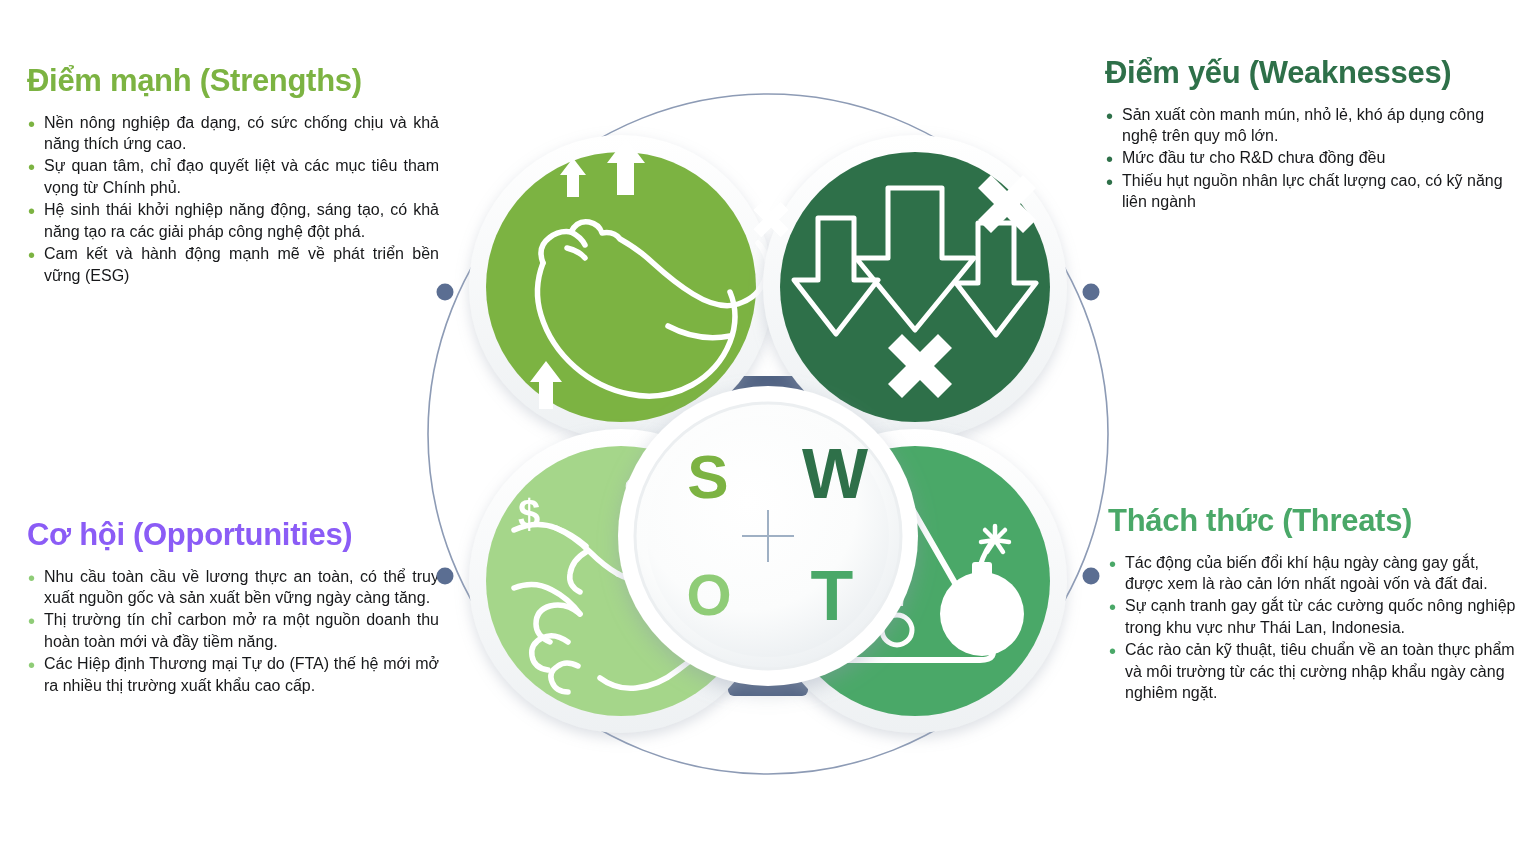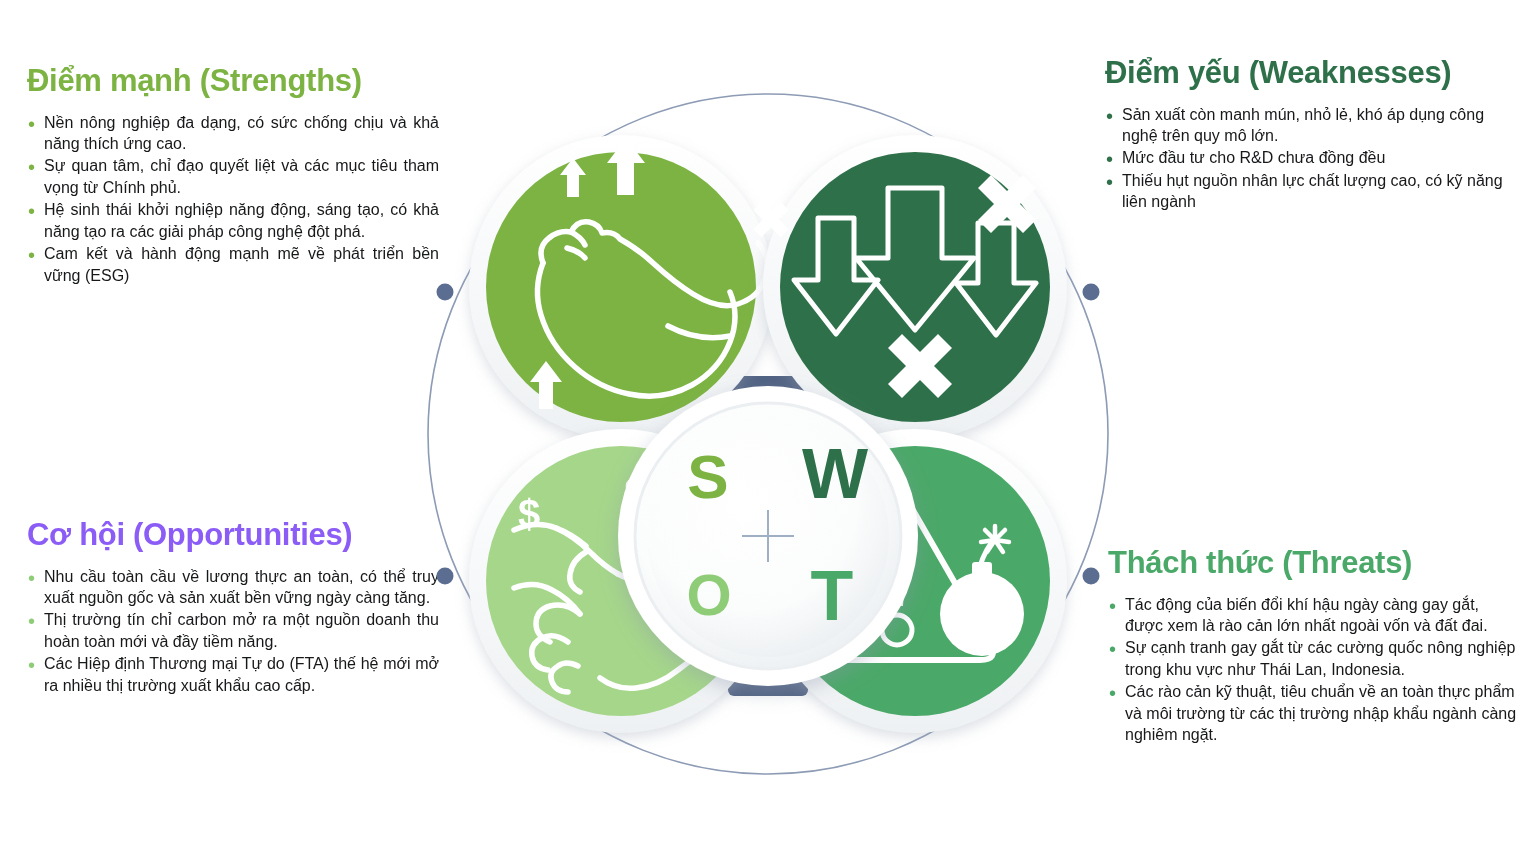--- a/index.html
+++ b/index.html
@@ -43,21 +43,21 @@
 
   #panel-weaknesses{left:1105px;top:56px;width:412px;text-align:left;}
   #panel-weaknesses h2{color:#2e7049;}
   #panel-weaknesses li::before{color:#2e7049;}
 
   #panel-opportunities{left:27px;top:518px;width:412px;}
   #panel-opportunities h2{color:#8b5cf6;}
   #panel-opportunities li::before{color:#8fcc77;}
   #panel-opportunities li{text-align:justify;}
 
-  #panel-threats{left:1108px;top:546px;width:410px;}
+  #panel-threats{left:1108px;top:504px;width:410px;}
   #panel-threats h2{color:#4aa868;}
   #panel-threats li::before{color:#4aa868;}
 
   
   #diagram{position:absolute;left:418px;top:58px;width:700px;height:752px;}
   #diagram svg{display:block;width:700px;height:752px;}
 </style>
 </head>
 <body>
 
@@ -89,21 +89,21 @@
       <li>Thị trường tín chỉ carbon mở ra một nguồn doanh thu hoàn toàn mới và đầy tiềm năng.</li>
       <li>Các Hiệp định Thương mại Tự do (FTA) thế hệ mới mở ra nhiều thị trường xuất khẩu cao cấp.</li>
     </ul>
   </div>
 
   <div class="panel" id="panel-threats">
     <h2>Thách thức (Threats)</h2>
     <ul>
       <li>Tác động của biến đổi khí hậu ngày càng gay gắt, được xem là rào cản lớn nhất ngoài vốn và đất đai.</li>
       <li>Sự cạnh tranh gay gắt từ các cường quốc nông nghiệp trong khu vực như Thái Lan, Indonesia.</li>
-      <li>Các rào cản kỹ thuật, tiêu chuẩn về an toàn thực phẩm và môi trường từ các thị trường nhập khẩu ngành càng nghiêm ngặt.</li>
+      <li>Các rào cản kỹ thuật, tiêu chuẩn về an toàn thực phẩm và môi trường từ các thị cường nhập khẩu ngày càng nghiêm ngặt.</li>
     </ul>
   </div>
 
   <div id="diagram">
   <svg viewBox="0 0 700 752" xmlns="http://www.w3.org/2000/svg">
     <defs>
       <filter id="softdrop" x="-40%" y="-40%" width="180%" height="180%">
         <feDropShadow dx="0" dy="5" stdDeviation="7" flood-color="#9aa4b4" flood-opacity="0.35"></feDropShadow>
       </filter>
       <filter id="centerdrop" x="-45%" y="-45%" width="190%" height="190%">

